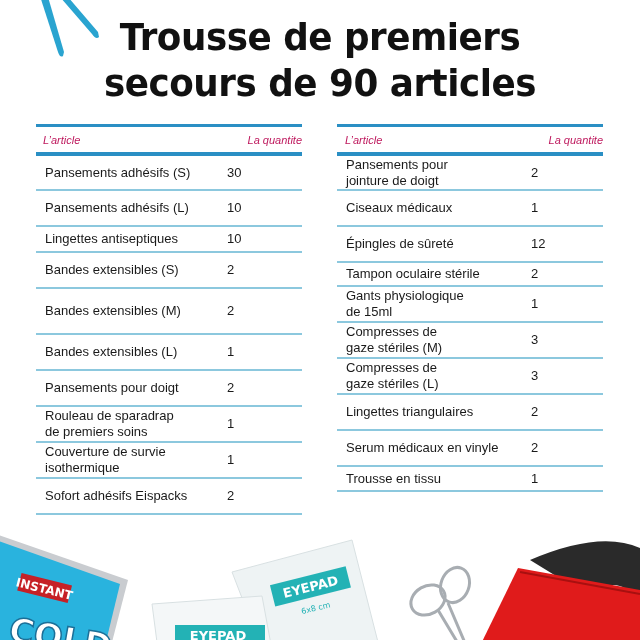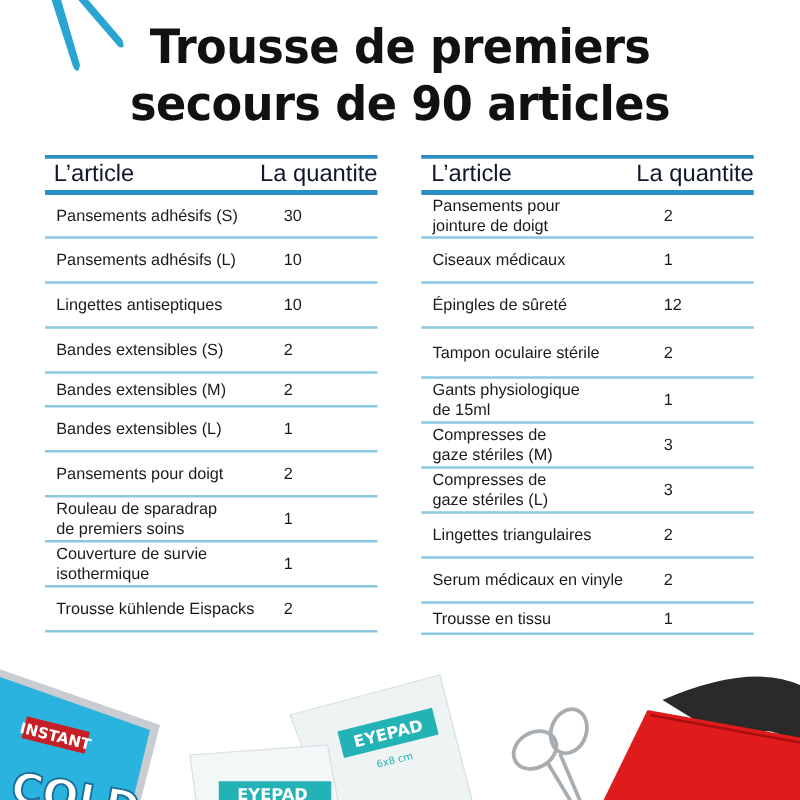--- a/index.html
+++ b/index.html
@@ -13,21 +13,21 @@
     transform: scaleX(0.94);
   }
 
   .tweezers { position: absolute; left: 30px; top: -10px; width: 90px; height: 85px; }
 
   .table { position: absolute; top: 124px; }
   .table.left { left: 36px; width: 266px; }
   .table.right { left: 337px; width: 266px; }
   .thead {
     height: 32px; border-top: 3px solid #2a8fc4; border-bottom: 4px solid #2a8fc4;
-    display: flex; align-items: center; font-size: 19px; color: #0f172a;
+    display: flex; align-items: center; font-size: 11px; color: #be185d; font-style: italic;
   }
   .thead .c1 { width: 190px; padding-left: 7px; }
   .thead .c2 { flex: 1; padding-left: 1px; white-space: nowrap; margin-left: 24px; }
   .table.right .thead .c1 { width: 193px; padding-left: 8px; }
   .row {
     display: flex; align-items: center; border-bottom: 2px solid #8cc8de;
     font-size: 13px; color: #1a1a1a; line-height: 16px;
   }
   .row .c1 { width: 190px; padding-left: 9px; }
   .row .c2 { flex: 1; padding-left: 1px; }
@@ -55,29 +55,29 @@
     <div class="c2">La quantite</div>
   </div>
   <div class="row" style="height:35px">
       <div class="c1 cell-text">Pansements adhésifs (S)</div>
       <div class="c2">30</div>
     </div>
   <div class="row" style="height:36px">
       <div class="c1 cell-text">Pansements adhésifs (L)</div>
       <div class="c2">10</div>
     </div>
-  <div class="row" style="height:36px">
+  <div class="row" style="height:26px">
       <div class="c1 cell-text">Lingettes antiseptiques</div>
       <div class="c2">10</div>
     </div>
   <div class="row" style="height:36px">
       <div class="c1 cell-text">Bandes extensibles (S)</div>
       <div class="c2">2</div>
     </div>
-  <div class="row" style="height:27px">
+  <div class="row" style="height:46px">
       <div class="c1 cell-text">Bandes extensibles (M)</div>
       <div class="c2">2</div>
     </div>
   <div class="row" style="height:36px">
       <div class="c1 cell-text">Bandes extensibles (L)</div>
       <div class="c2">1</div>
     </div>
   <div class="row" style="height:36px">
       <div class="c1 cell-text">Pansements pour doigt</div>
       <div class="c2">2</div>
@@ -86,21 +86,21 @@
       <div class="c1 cell-text">Rouleau de sparadrap
 de premiers soins</div>
       <div class="c2">1</div>
     </div>
   <div class="row" style="height:36px">
       <div class="c1 cell-text">Couverture de survie
 isothermique</div>
       <div class="c2">1</div>
     </div>
   <div class="row" style="height:36px">
-      <div class="c1 cell-text">Trousse kühlende Eispacks</div>
+      <div class="c1 cell-text">Sofort adhésifs Eispacks</div>
       <div class="c2">2</div>
     </div>
 </div>
 
 <div class="table right">
   <div class="thead">
     <div class="c1">L’article</div>
     <div class="c2">La quantite</div>
   </div>
   <div class="row" style="height:35px">
@@ -109,21 +109,21 @@
       <div class="c2">2</div>
     </div>
   <div class="row" style="height:36px">
       <div class="c1 cell-text">Ciseaux médicaux</div>
       <div class="c2">1</div>
     </div>
   <div class="row" style="height:36px">
       <div class="c1 cell-text">Épingles de sûreté</div>
       <div class="c2">12</div>
     </div>
-  <div class="row" style="height:40px">
+  <div class="row" style="height:24px">
       <div class="c1 cell-text">Tampon oculaire stérile</div>
       <div class="c2">2</div>
     </div>
   <div class="row" style="height:36px">
       <div class="c1 cell-text">Gants physiologique
 de 15ml</div>
       <div class="c2">1</div>
     </div>
   <div class="row" style="height:36px">
       <div class="c1 cell-text">Compresses de

